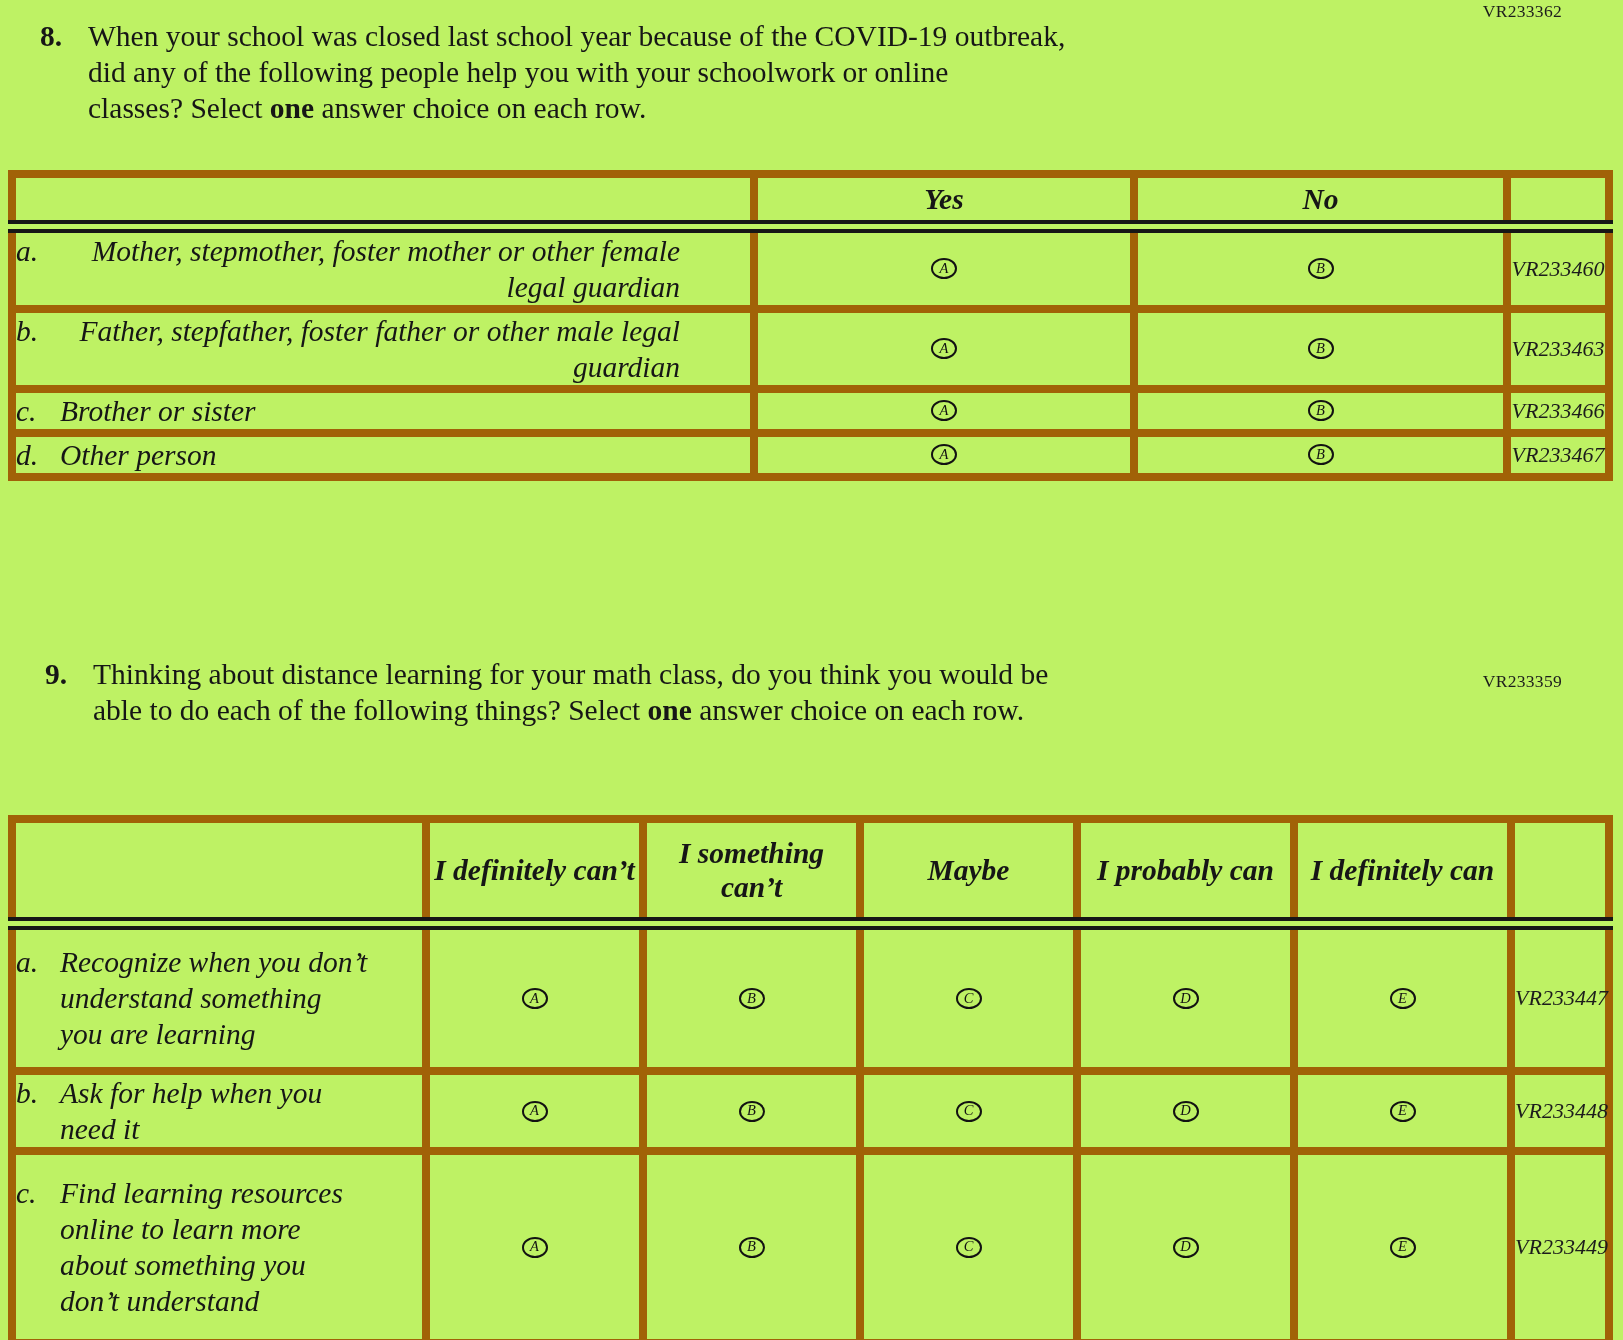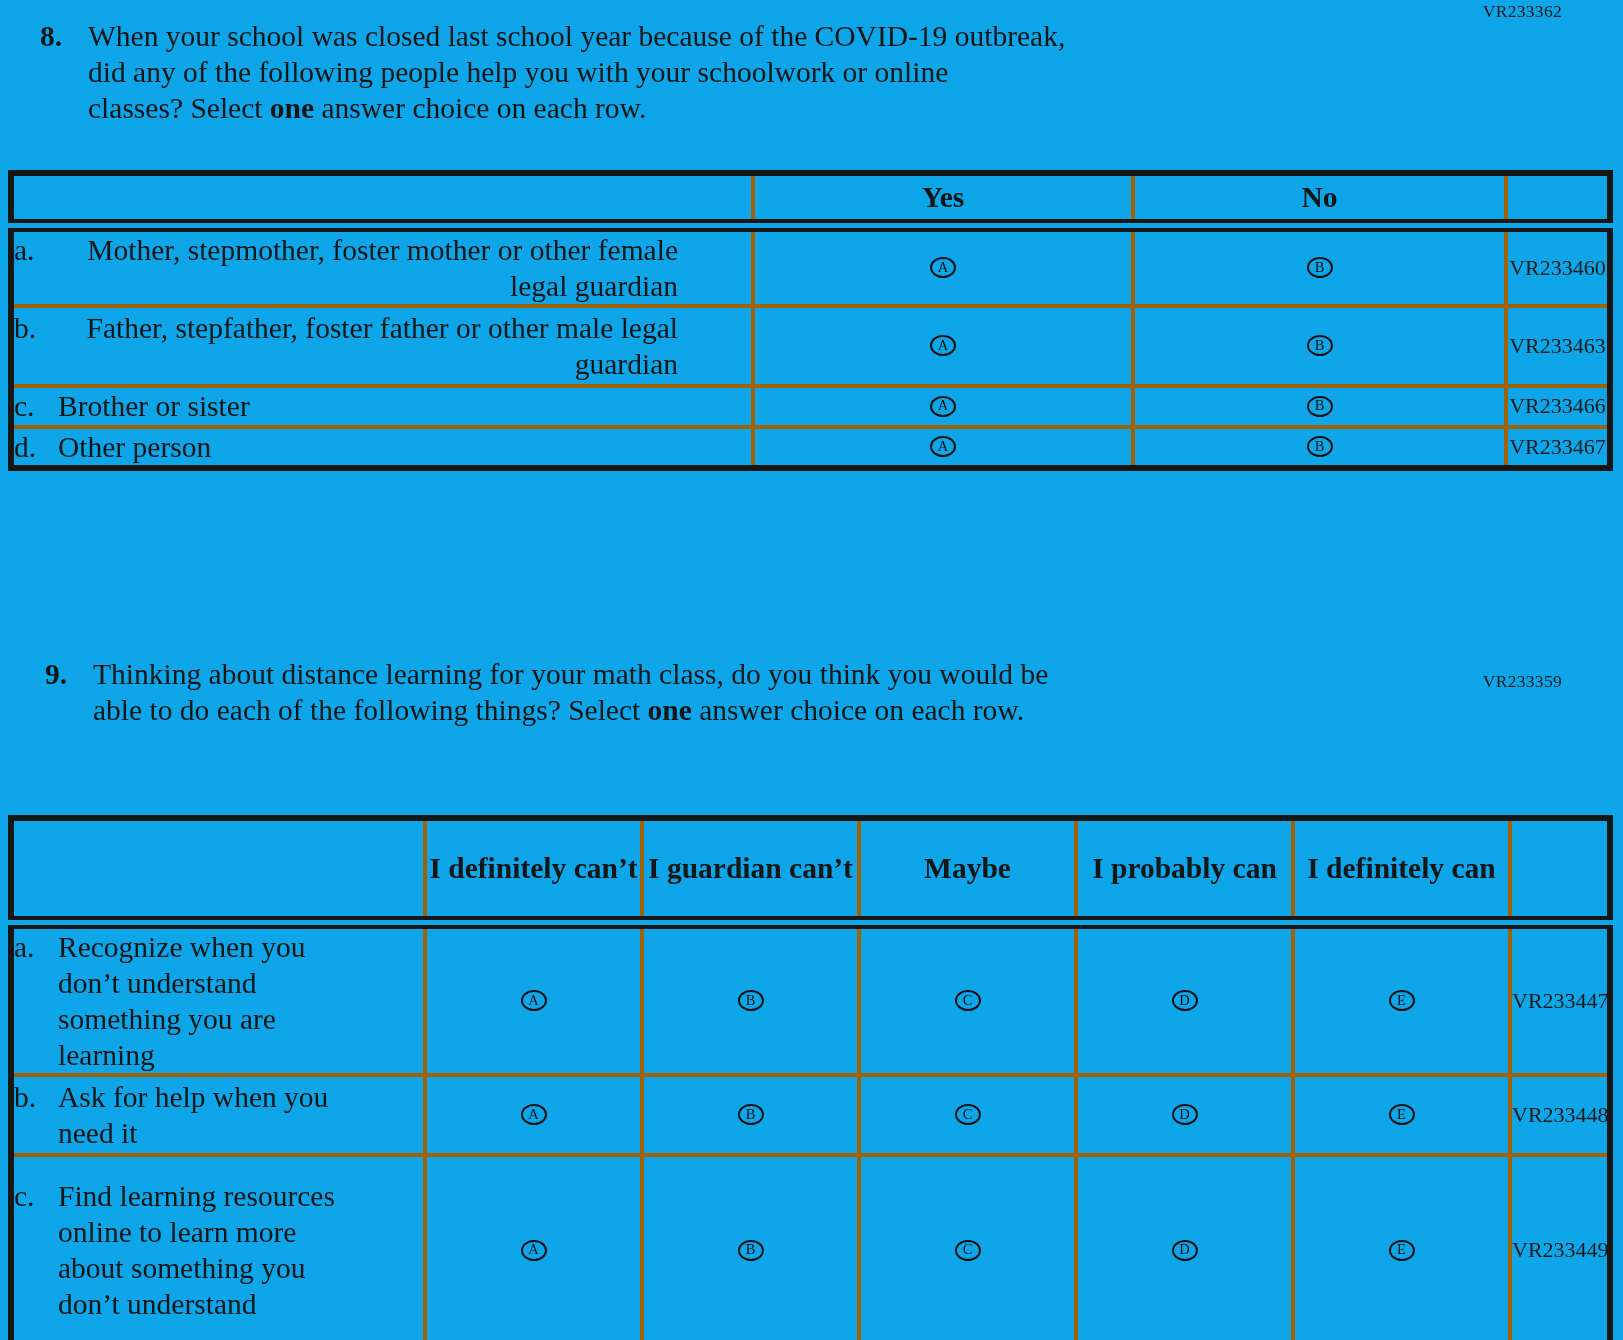--- a/index.html
+++ b/index.html
@@ -1,20 +1,20 @@
 <!DOCTYPE html>
 <html><head>
 <meta charset="utf-8">
 <style>
   html, body { margin:0; padding:0; }
   .sheet {
     position: relative;
     width: 1623px;
     height: 1340px;
-    background: #0ea5e9;
+    background: #bef264;
     color: #161616;
     font-family: "Liberation Serif", serif;
     overflow: hidden;
   }
   .vr-tag {
     position: absolute;
     font-size: 17.5px;
     color: #1c1c1c;
     letter-spacing: 0.3px;
   }
@@ -29,23 +29,24 @@
   .q-text { font-size: 29.5px; line-height: 36px; }
   .q-text .qline { white-space: nowrap; }
 
   table.grid {
     position: absolute;
     border-collapse: collapse;
     table-layout: fixed;
     border: 6px solid #161616;
   }
   table.grid td {
-    border: 4px solid #a16207;
+    border: 8px solid #a16207;
     padding: 0;
     vertical-align: middle;
+    font-style: italic;
   }
   table.grid thead td { border-bottom: 13px double #161616; }
 
   td.hdr {
     font-weight: bold;
     font-size: 29.5px;
     line-height: 34px;
     text-align: center;
     padding: 2px 6px;
   }
@@ -181,21 +182,21 @@
         <col style="width:217px">
         <col style="width:217px">
         <col style="width:217px">
         <col style="width:217px">
         <col>
     </colgroup>
     <thead>
       <tr style="height:104px;">
         <td></td>
         <td class="hdr">I definitely can’t</td>
-        <td class="hdr">I guardian can’t</td>
+        <td class="hdr">I something can’t</td>
         <td class="hdr">Maybe</td>
         <td class="hdr">I probably can</td>
         <td class="hdr">I definitely can</td>
         <td></td>
       </tr>
     </thead>
     <tbody>
       <tr style="height:148px;">
         <td class="stub">
           <div class="stub-inner">

